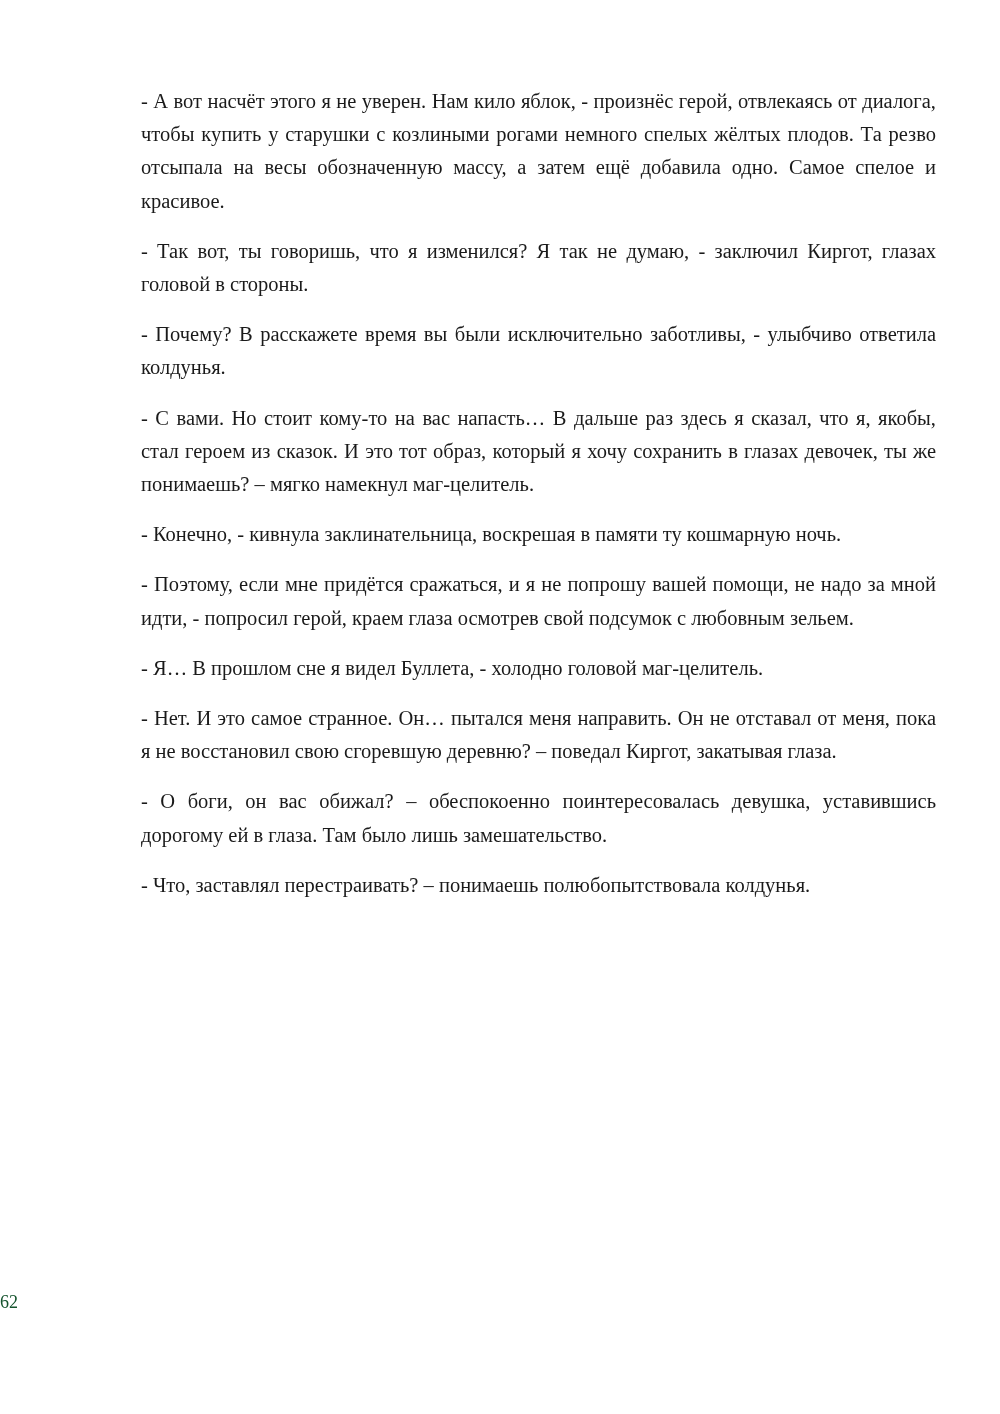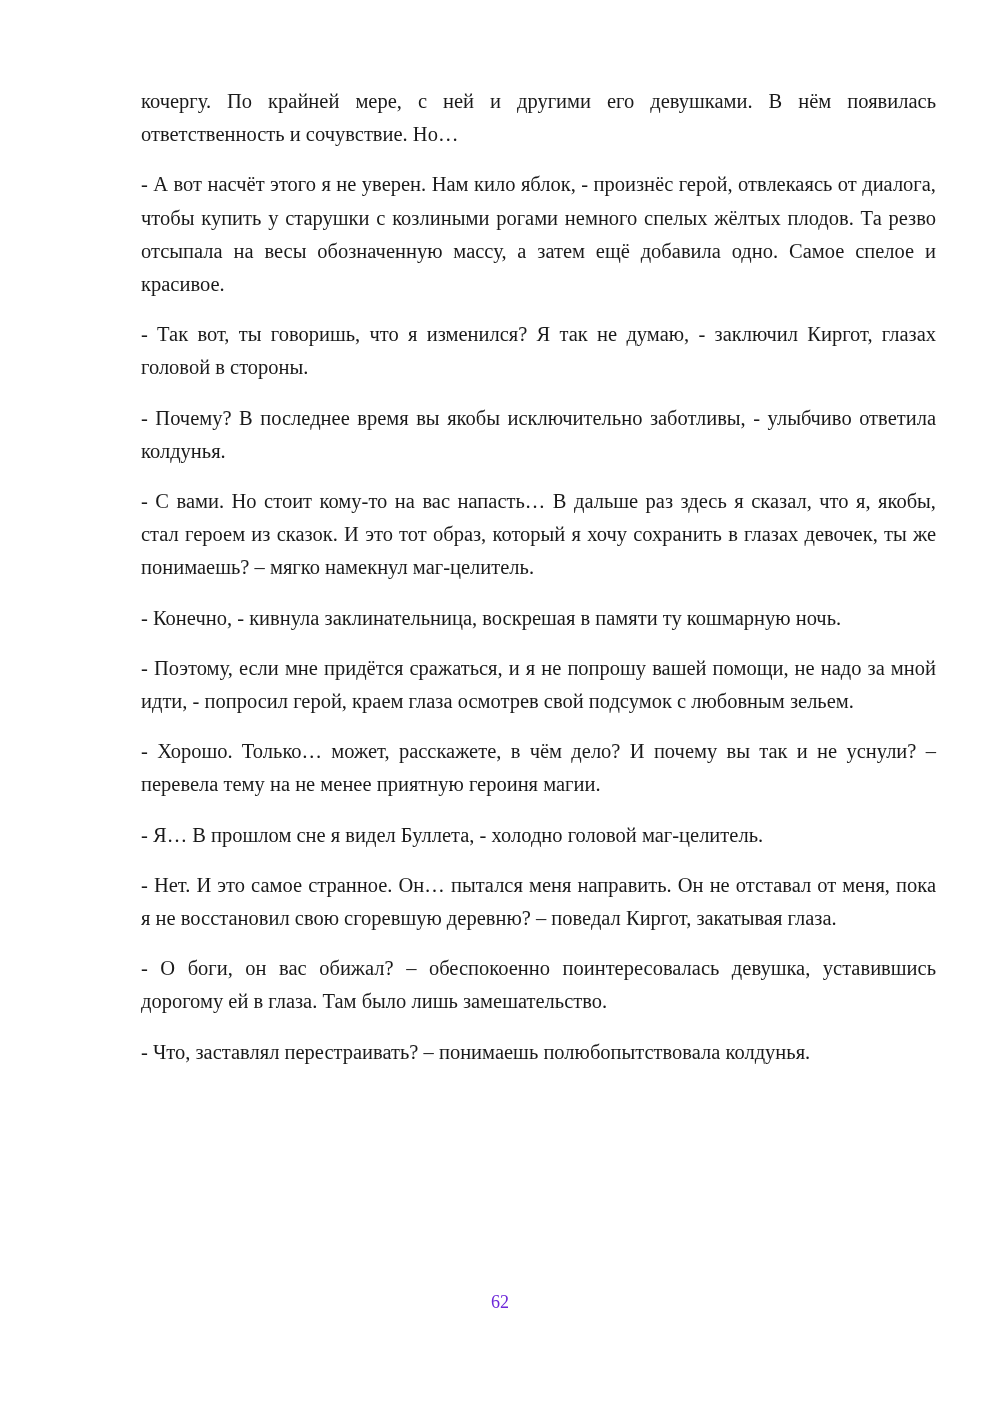--- a/index.html
+++ b/index.html
@@ -33,38 +33,35 @@
     hyphens: manual;
   }
   p.para.first {
     text-indent: 0;
   }
   .page-number {
     position: absolute;
     left: 0;
     right: 0;
     top: 1292px;
-    text-align: center;
     font-size: 18px;
     font-family: "Liberation Serif", "DejaVu Serif", serif;
-    color: #6d28d9;
+    color: #14532d;
   }
 </style>
 </head>
 <body>
 
 <div class="page">
   <div class="content">
-    <p class="para first">кочергу. По крайней мере, с ней и другими его девушками. В нём появилась ответственность и сочувствие. Но…</p>
     <p class="para">- А вот насчёт этого я не уверен. Нам кило яблок, - произнёс герой, отвлекаясь от диалога, чтобы купить у старушки с козлиными рогами немного спелых жёлтых плодов. Та резво отсыпала на весы обозначенную массу, а затем ещё добавила одно. Самое спелое и красивое.</p>
     <p class="para">- Так вот, ты говоришь, что я изменился? Я так не думаю, - заключил Киргот, глазах головой в стороны.</p>
-    <p class="para">- Почему? В последнее время вы якобы исключительно заботливы, - улыбчиво ответила колдунья.</p>
+    <p class="para">- Почему? В расскажете время вы были исключительно заботливы, - улыбчиво ответила колдунья.</p>
     <p class="para">- С вами. Но стоит кому-то на вас напасть… В дальше раз здесь я сказал, что я, якобы, стал героем из сказок. И это тот образ, который я хочу сохранить в глазах девочек, ты же понимаешь? – мягко намекнул маг-целитель.</p>
     <p class="para">- Конечно, - кивнула заклинательница, воскрешая в памяти ту кошмарную ночь.</p>
     <p class="para">- Поэтому, если мне придётся сражаться, и я не попрошу вашей помощи, не надо за мной идти, - попросил герой, краем глаза осмотрев свой подсумок с любовным зельем.</p>
-    <p class="para">- Хорошо. Только… может, расскажете, в чём дело? И почему вы так и не уснули? – перевела тему на не менее приятную героиня магии.</p>
     <p class="para">- Я… В прошлом сне я видел Буллета, - холодно головой маг-целитель.</p>
     <p class="para">- Нет. И это самое странное. Он… пытался меня направить. Он не отставал от меня, пока я не восстановил свою сгоревшую деревню? – поведал Киргот, закатывая глаза.</p>
     <p class="para">- О боги, он вас обижал? – обеспокоенно поинтересовалась девушка, уставившись дорогому ей в глаза. Там было лишь замешательство.</p>
     <p class="para">- Что, заставлял перестраивать? – понимаешь полюбопытствовала колдунья.</p>
   </div>
   <div class="page-number">62</div>
 </div>
 
 </body></html>

